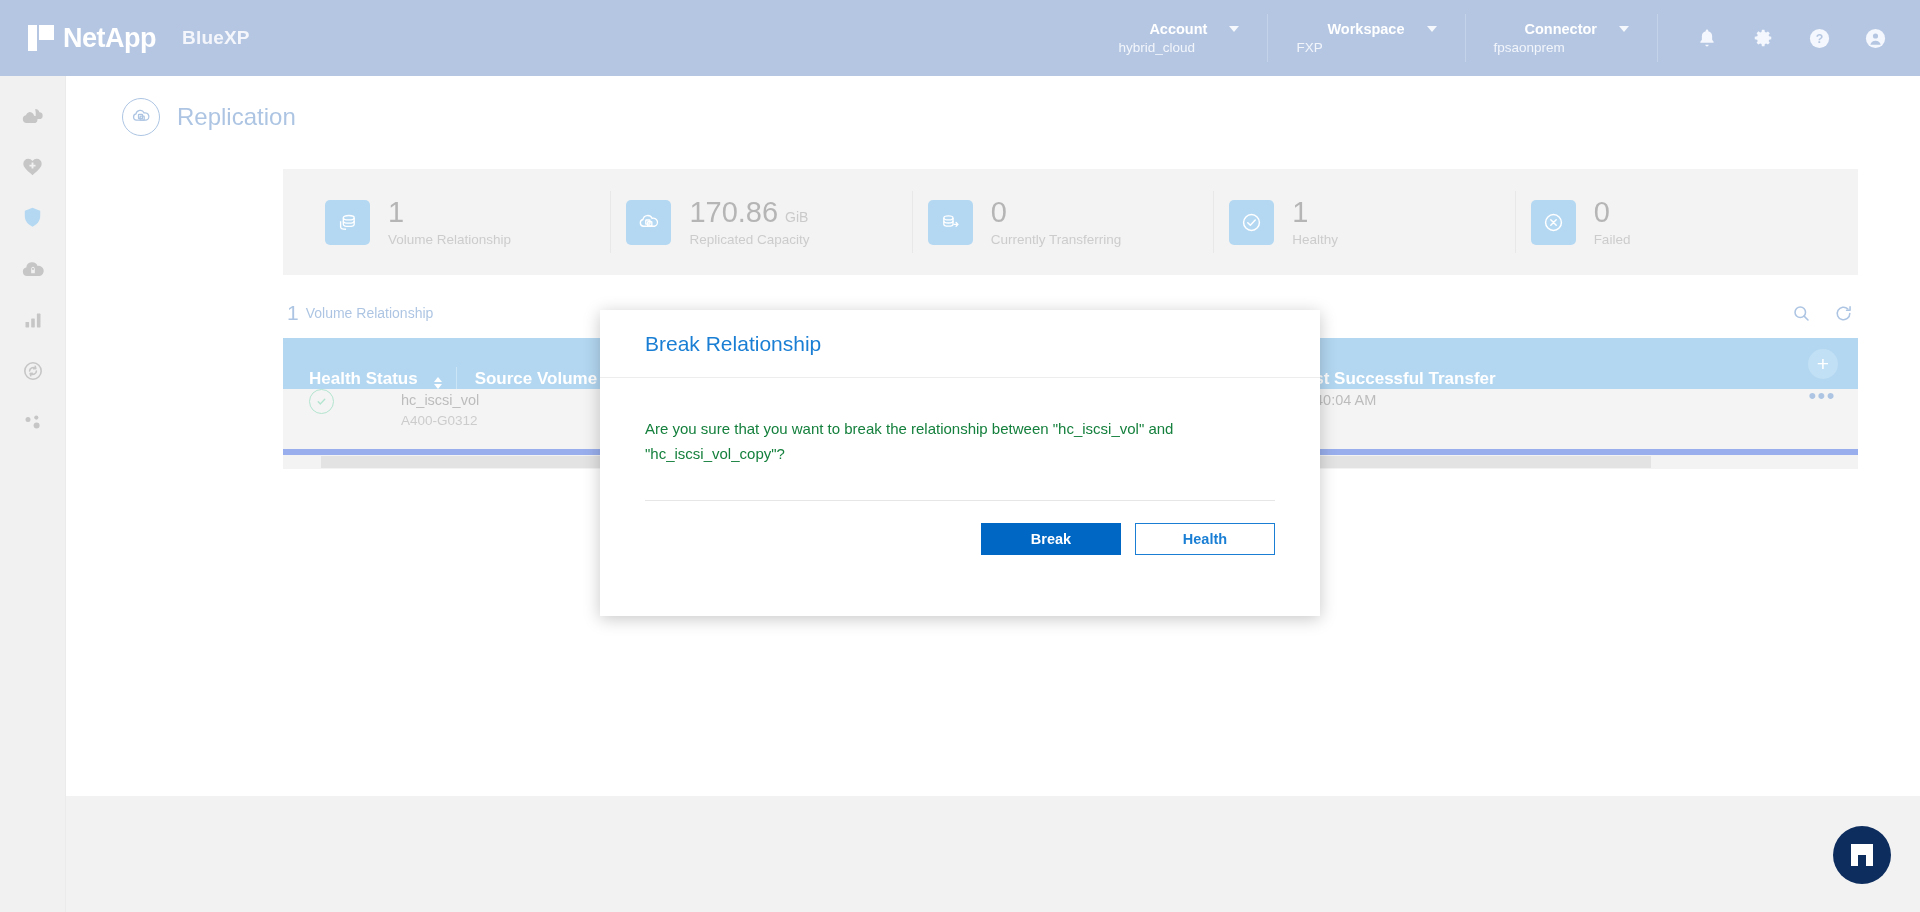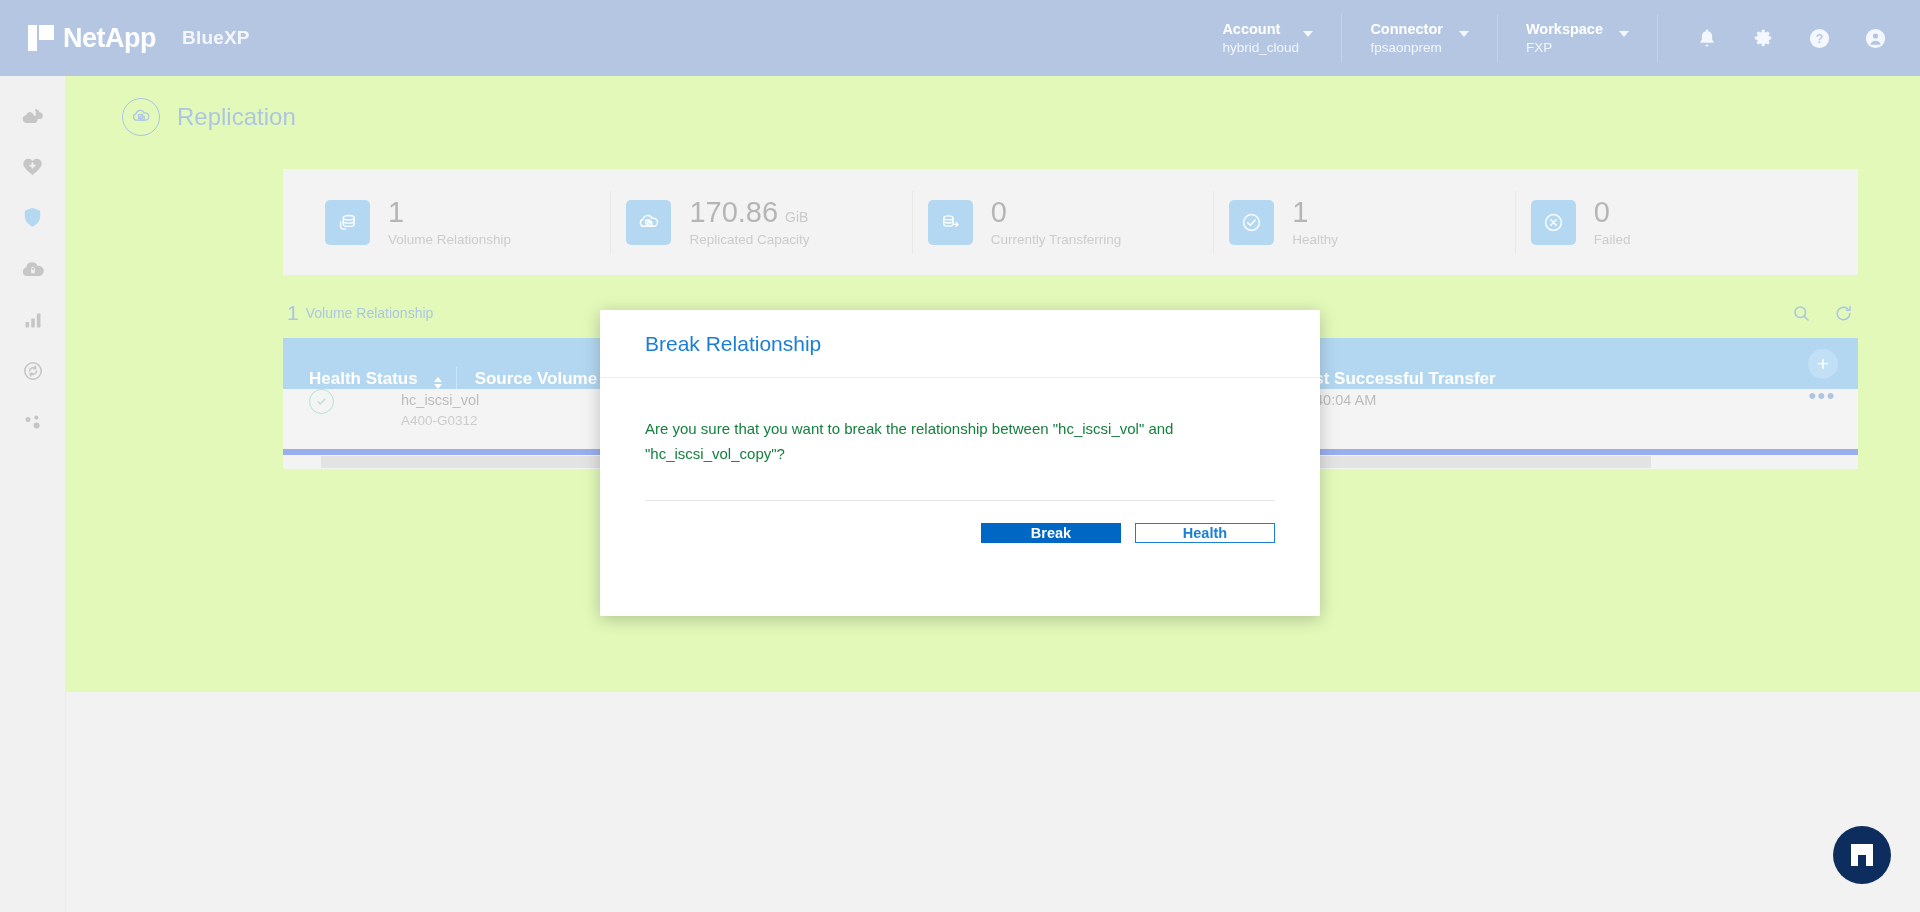--- a/index.html
+++ b/index.html
@@ -41,21 +41,21 @@
   .selectors {
     margin-left: auto; display: flex; align-items: center; height: 56px;
   }
   .selector {
     padding: 0 28px; height: 48px;
     display: flex; flex-direction: column; justify-content: center;
     border-right: 1px solid #7e9dd0; cursor: pointer;
     min-width: 148px;
   }
   .selector:first-child { border-left: none; }
-  .sel-top { display: flex; align-items: flex-end; gap: 16px; }
+  .sel-top { display: flex; align-items: center; gap: 22px; margin-left: 31px; }
   .sel-label { color: #ffffff; font-size: 14.5px; font-weight: bold; }
   .sel-val { color: #e3eaf6; font-size: 13.5px; margin-top: 3px; }
   .chev {
     width: 0; height: 0; margin-left: auto;
     border-left: 5.5px solid transparent;
     border-right: 5.5px solid transparent;
     border-top: 6px solid #e9eff8;
   }
 
   .hdr-icons {
@@ -80,22 +80,22 @@
   .rail-item {
     width: 66px; height: 51px;
     display: flex; align-items: center; justify-content: center;
     cursor: pointer;
   }
   .rail-item svg { display: block; }
 
   
   .content {
     position: absolute; left: 66px; top: 76px;
-    width: 1854px; height: 616px;
-    background: #bef264;
+    width: 1854px; height: 720px;
+    background: #ffffff;
   }
   .page-head {
     display: flex; align-items: center; gap: 17px;
     padding: 22px 0 0 56px;
   }
   .page-icon {
     width: 38px; height: 38px; border-radius: 50%;
     border: 1.6px solid #4a7fc1;
     display: flex; align-items: center; justify-content: center;
   }
@@ -234,21 +234,21 @@
     max-width: 570px;
   }
   .modal-rule {
     margin: 34px 45px 0 45px; height: 1px; background: #e6e6e6;
   }
   .modal-actions {
     display: flex; justify-content: flex-end; gap: 14px;
     padding: 22px 45px 0 45px;
   }
   .btn {
-    width: 140px; height: 20px; font-size: 14.5px; font-weight: bold;
+    width: 140px; height: 32px; font-size: 14.5px; font-weight: bold;
     display: flex; align-items: center; justify-content: center;
     cursor: pointer;
   }
   .btn-primary { background: #0067c5; color: #ffffff; border: 1px solid #0067c5; }
   .btn-secondary { background: #ffffff; color: #1a7fd4; border: 1px solid #1a7fd4; }
 
   
   .fab {
     position: absolute; right: 29px; bottom: 28px;
     width: 58px; height: 58px; border-radius: 50%;
@@ -280,31 +280,31 @@
   <div class="selectors">
     <div class="selector">
       <div class="sel-top">
         <span class="sel-label">Account</span>
         <span class="chev"></span>
       </div>
       <span class="sel-val">hybrid_cloud</span>
     </div>
     <div class="selector">
       <div class="sel-top">
+        <span class="sel-label">Workspace</span>
+        <span class="chev"></span>
+      </div>
+      <span class="sel-val">FXP</span>
+    </div>
+    <div class="selector">
+      <div class="sel-top">
         <span class="sel-label">Connector</span>
         <span class="chev"></span>
       </div>
       <span class="sel-val">fpsaonprem</span>
-    </div>
-    <div class="selector">
-      <div class="sel-top">
-        <span class="sel-label">Workspace</span>
-        <span class="chev"></span>
-      </div>
-      <span class="sel-val">FXP</span>
     </div>
   </div>
 
   <div class="hdr-icons">
     <div class="hdr-icon">
       <svg width="22" height="22" viewBox="0 0 24 24" fill="#e7eefa">
         <path d="M12 2.6a1.4 1.4 0 011.4 1.4v.5a5.6 5.6 0 014.2 5.4v4l1.6 2.3v1.1H4.8v-1.1L6.4 14v-4a5.6 5.6 0 014.2-5.4V4A1.4 1.4 0 0112 2.6zM10.2 19.4h3.6a1.8 1.8 0 01-3.6 0z"></path>
       </svg>
     </div>
     <div class="hdr-icon">

